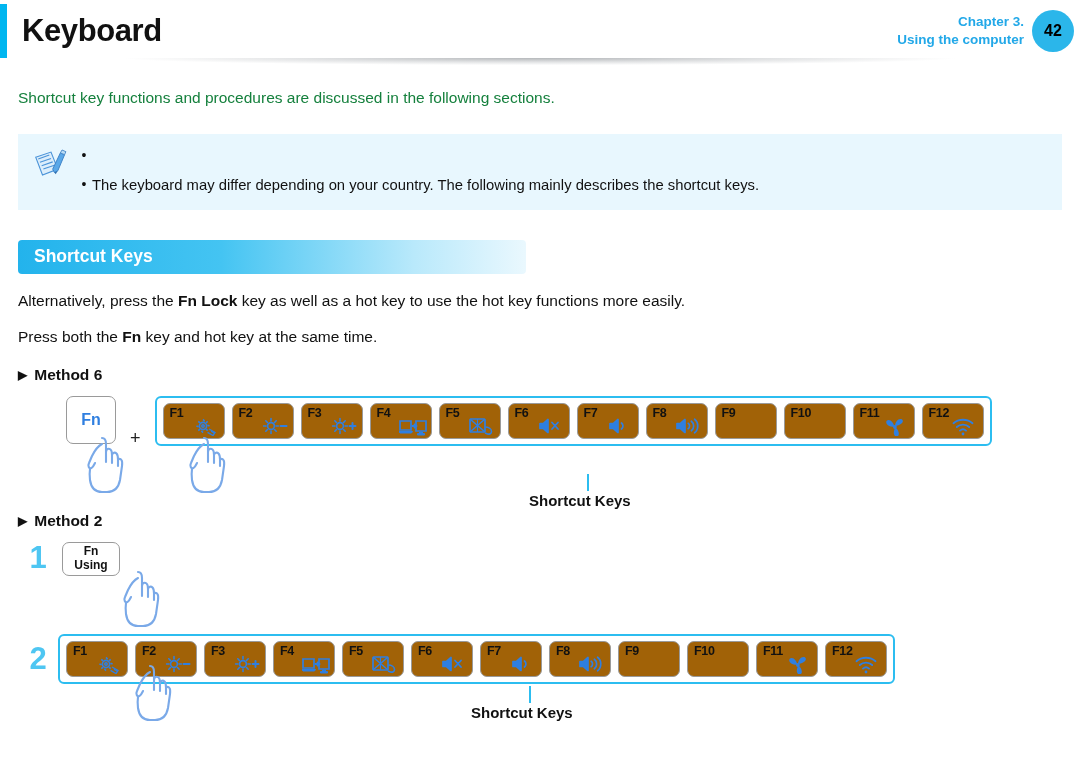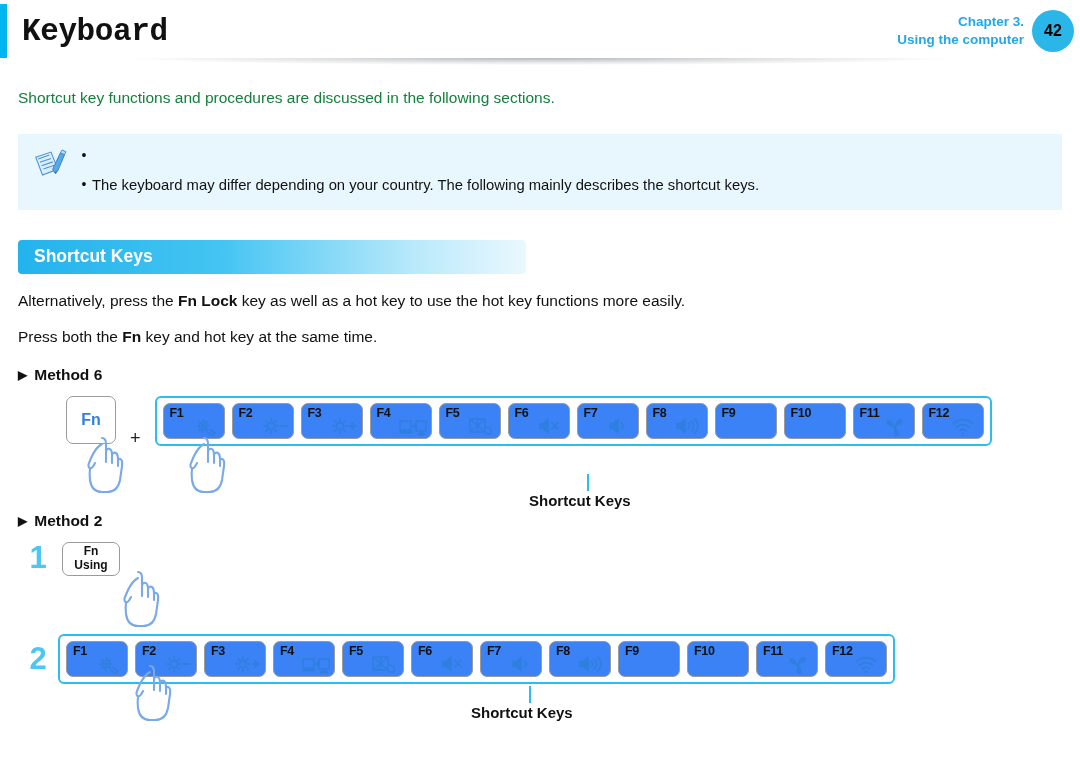--- a/index.html
+++ b/index.html
@@ -26,21 +26,20 @@
     height: 54px;
     background: #00b6f0;
     flex: 0 0 auto;
   }
   .page-title {
     font-size: 31px;
     font-weight: bold;
     letter-spacing: -0.4px;
     margin-left: 15px;
     color: #111111;
-    font-family: Liberation Mono, monospace;
   }
   .header-right {
     margin-left: auto;
     display: flex;
     align-items: center;
     padding-right: 6px;
   }
   .chapter-block {
     text-align: right;
     line-height: 1.32;
@@ -201,21 +200,21 @@
     display: flex;
     gap: 7px;
     background: #ffffff;
     flex: 0 0 auto;
   }
   .fkey {
     width: 62px;
     height: 36px;
     border: 1.3px solid #9a9a9a;
     border-radius: 7px;
-    background: #3b82f6;
+    background: #a16207;
     position: relative;
     flex: 0 0 auto;
   }
   .fkey-label {
     position: absolute;
     left: 6px;
     top: 2px;
     font-size: 12.5px;
     font-weight: bold;
     color: #111;

